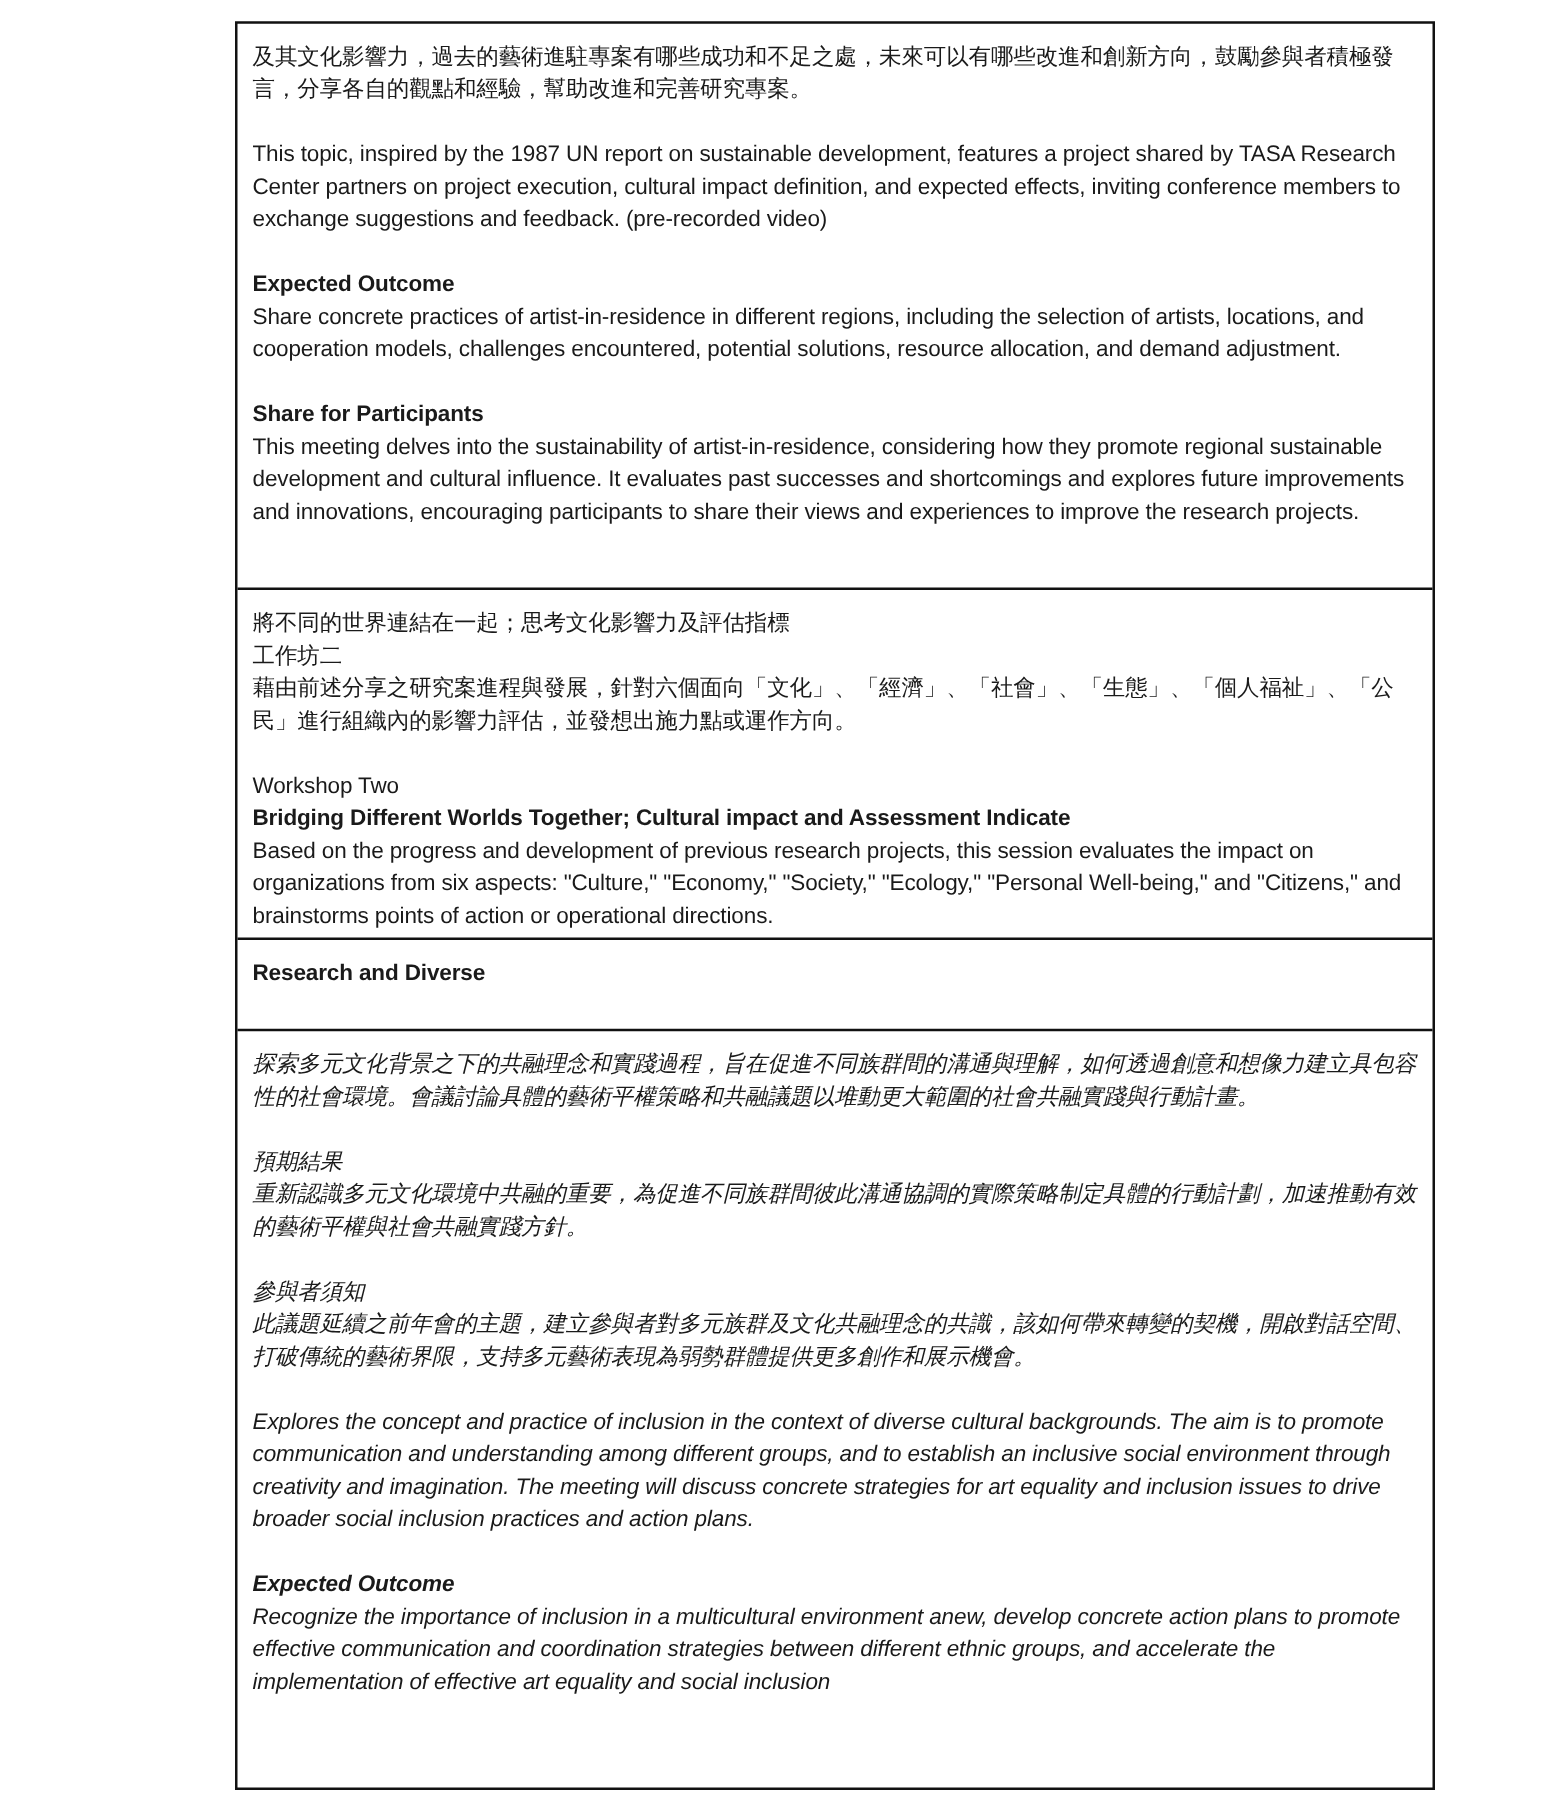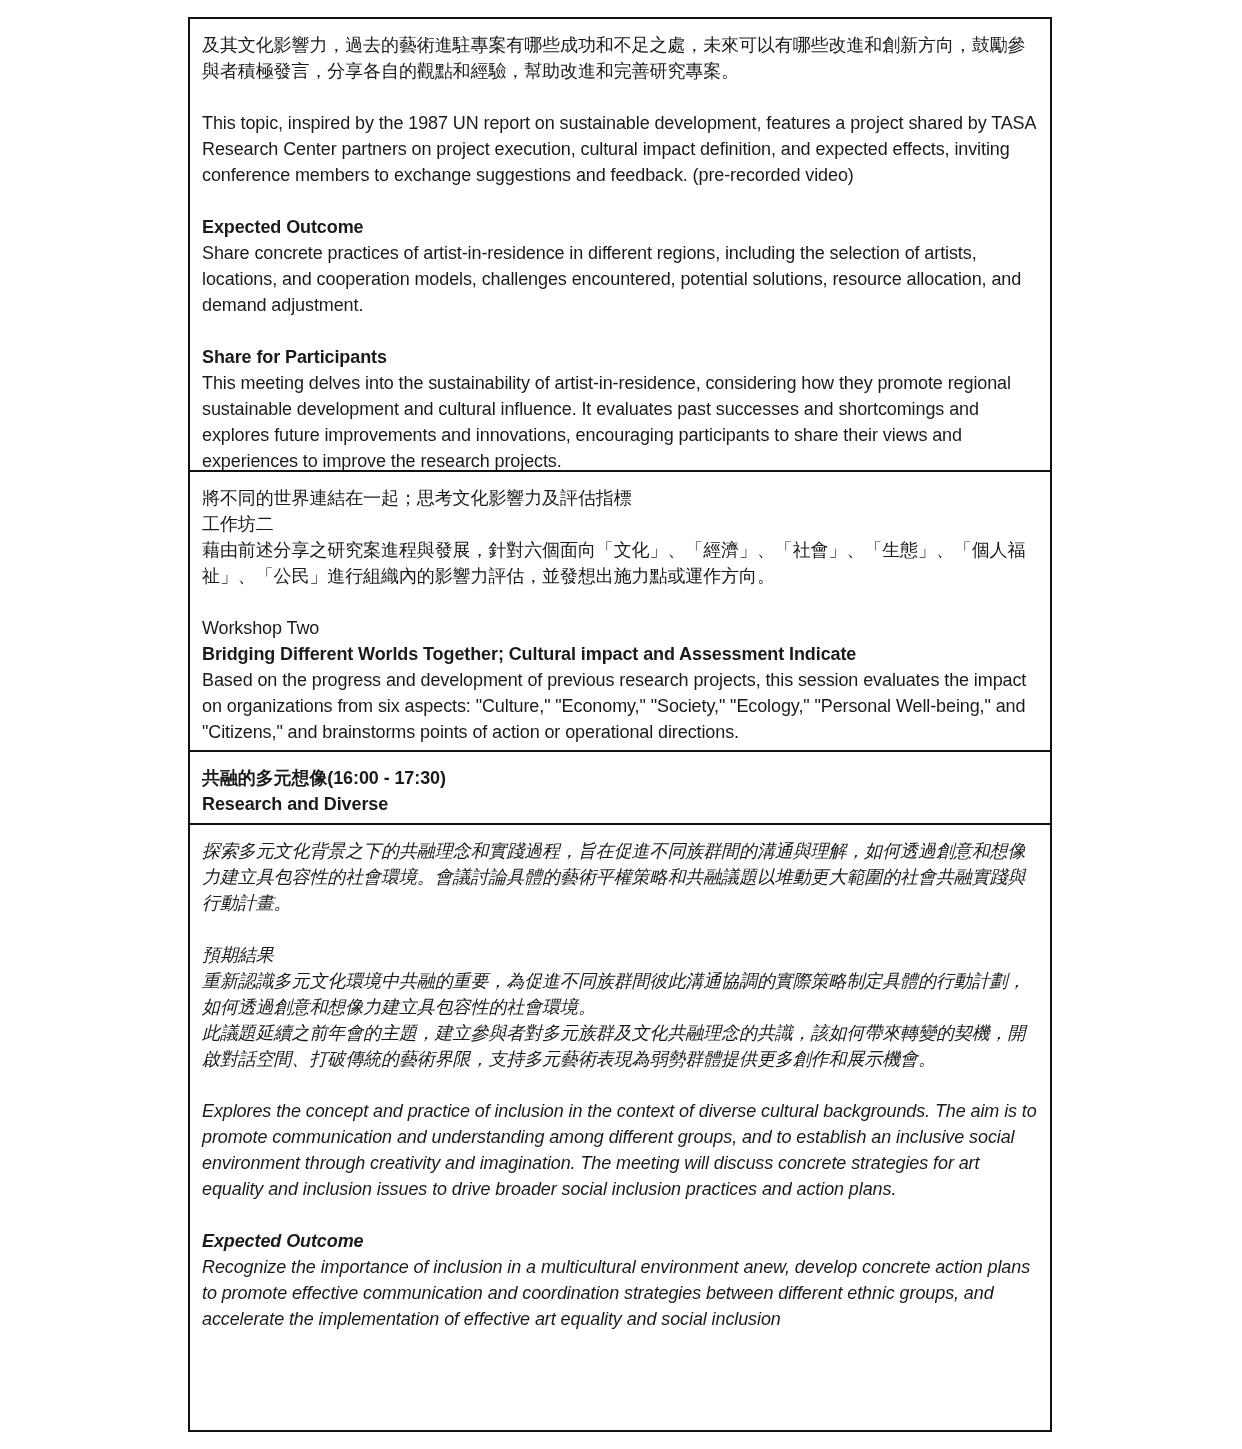--- a/index.html
+++ b/index.html
@@ -11,21 +11,21 @@
     width: 1242px;
     height: 1449px;
     position: relative;
     font-family: "Liberation Sans", "DejaVu Sans", sans-serif;
     color: #1a1a1a;
   }
   .doc-table {
     position: absolute;
     left: 188px;
     top: 17px;
-    width: 864px;
+    width: 960px;
     box-sizing: border-box;
     border: 2px solid #111111;
     background: #ffffff;
   }
   .doc-row {
     box-sizing: border-box;
     border-bottom: 2px solid #111111;
     padding: 13px 12px 0 12px;
     overflow: hidden;
   }
@@ -63,27 +63,27 @@
   <div class="doc-row row-2">
     <p>將不同的世界連結在一起；思考文化影響力及評估指標</p>
     <p>工作坊二</p>
     <p>藉由前述分享之研究案進程與發展，針對六個面向「文化」、「經濟」、「社會」、「生態」、「個人福祉」、「公民」進行組織內的影響力評估，並發想出施力點或運作方向。</p>
     <p class="gap">Workshop Two</p>
     <p class="b">Bridging Different Worlds Together; Cultural impact and Assessment Indicate</p>
     <p>Based on the progress and development of previous research projects, this session evaluates the impact on organizations from six aspects: "Culture," "Economy," "Society," "Ecology," "Personal Well-being," and "Citizens," and brainstorms points of action or operational directions.</p>
   </div>
 
   <div class="doc-row row-3">
-    <p class="b">共融的多元想像(16:00 - 17:30)</p>
     <p class="b">Research and Diverse</p>
   </div>
 
   <div class="doc-row row-4">
     <p>探索多元文化背景之下的共融理念和實踐過程，旨在促進不同族群間的溝通與理解，如何透過創意和想像力建立具包容性的社會環境。會議討論具體的藝術平權策略和共融議題以堆動更大範圍的社會共融實踐與行動計畫。</p>
     <p class="gap">預期結果</p>
-    <p>重新認識多元文化環境中共融的重要，為促進不同族群間彼此溝通協調的實際策略制定具體的行動計劃，如何透過創意和想像力建立具包容性的社會環境。</p>
+    <p>重新認識多元文化環境中共融的重要，為促進不同族群間彼此溝通協調的實際策略制定具體的行動計劃，加速推動有效的藝術平權與社會共融實踐方針。</p>
+    <p class="gap">參與者須知</p>
     <p>此議題延續之前年會的主題，建立參與者對多元族群及文化共融理念的共識，該如何帶來轉變的契機，開啟對話空間、打破傳統的藝術界限，支持多元藝術表現為弱勢群體提供更多創作和展示機會。</p>
     <p class="gap">Explores the concept and practice of inclusion in the context of diverse cultural backgrounds. The aim is to promote communication and understanding among different groups, and to establish an inclusive social environment through creativity and imagination. The meeting will discuss concrete strategies for art equality and inclusion issues to drive broader social inclusion practices and action plans.</p>
     <p class="gap b">Expected Outcome</p>
     <p>Recognize the importance of inclusion in a multicultural environment anew, develop concrete action plans to promote effective communication and coordination strategies between different ethnic groups, and accelerate the implementation of effective art equality and social inclusion</p>
   </div>
 
 </div>
 
 </body></html>

